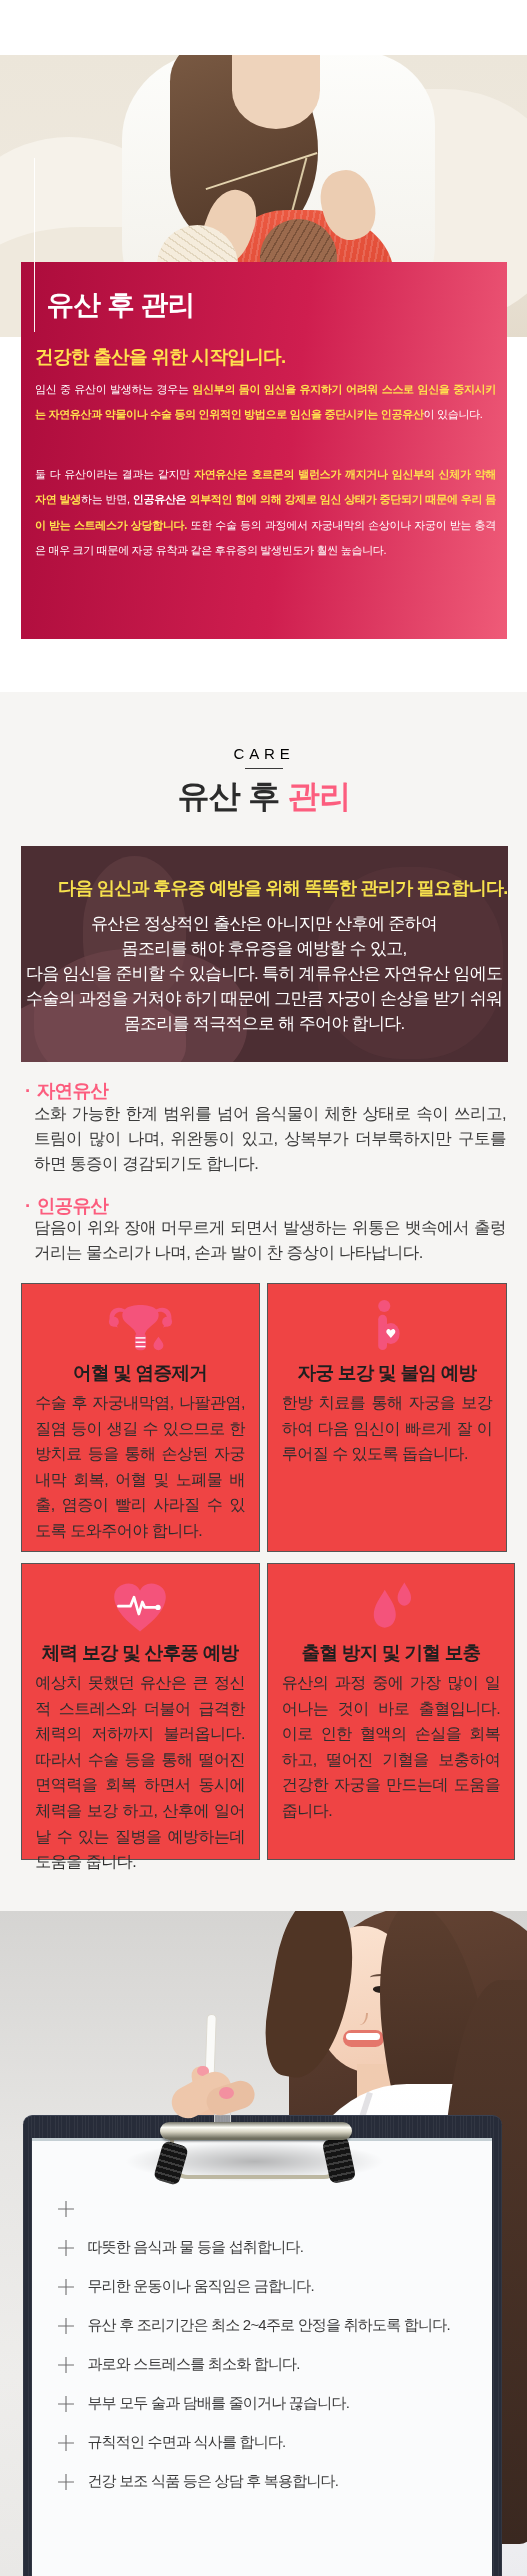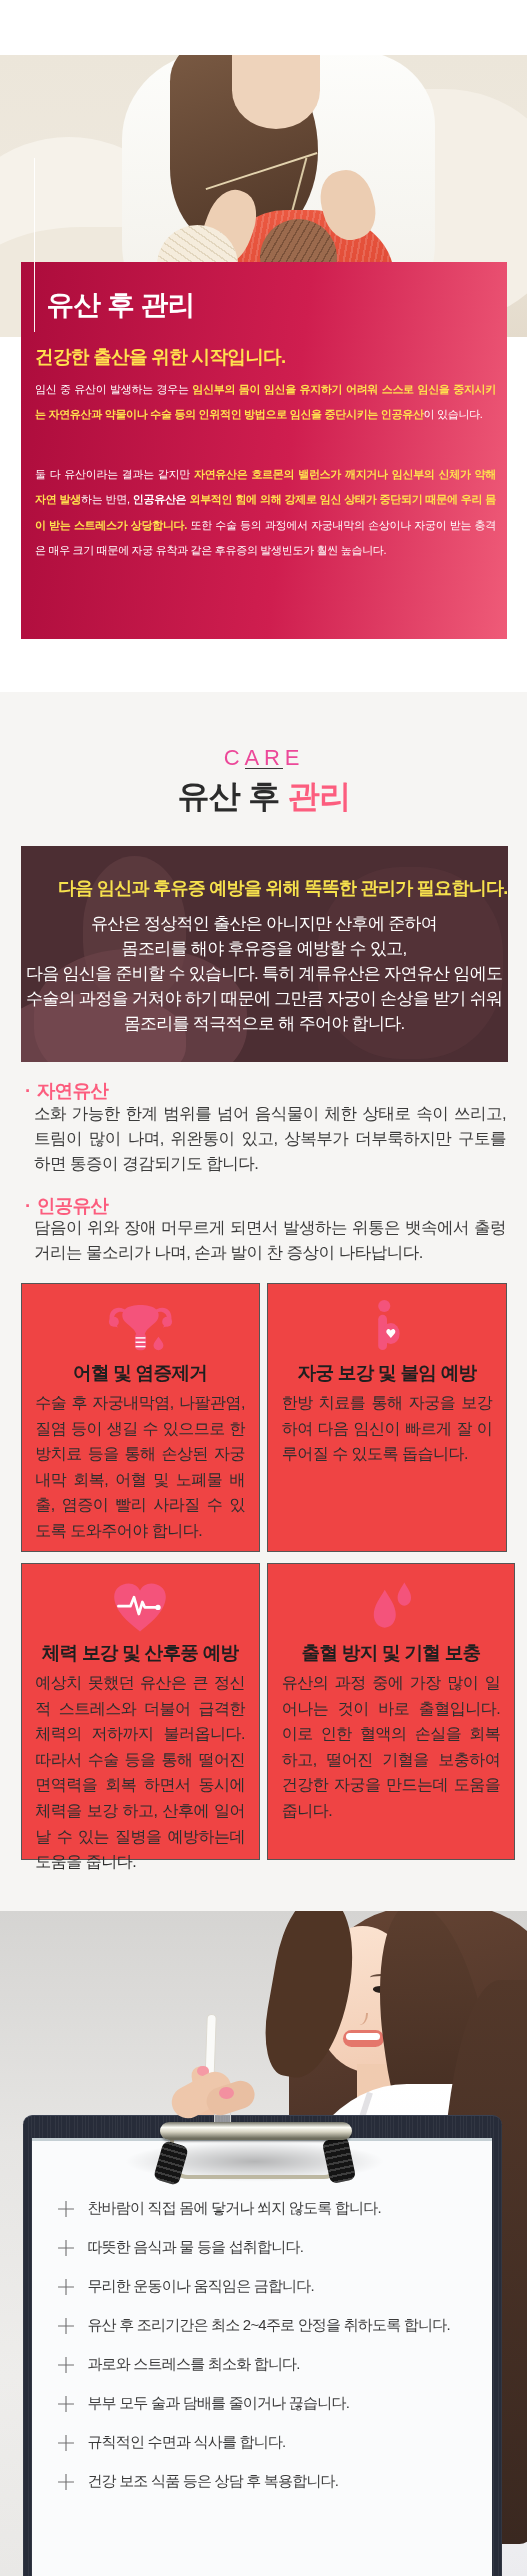--- a/index.html
+++ b/index.html
@@ -47,21 +47,21 @@
   .intro-lead{left:14.4px;top:82px;font-size:18.6px;font-weight:800;color:#ffe14e;letter-spacing:-0.7px;}
   .intro-p{left:14.4px;width:461px;font-size:11px;line-height:25.4px;color:#fff;
     text-align:justify;letter-spacing:-0.3px;}
   .intro-p1{top:115px;} .intro-p2{top:200px;}
   .seg-w{color:#ffffff;font-weight:400;}
   .seg-y{color:#ffe14e;font-weight:700;}
   .seg-wb{color:#ffffff;font-weight:800;}
 
   
   .gray-bg{left:0;top:692px;width:528px;height:1219px;background:#f6f5f3;}
-  .kicker{width:528px;text-align:center;font-size:22px;letter-spacing:4.8px;color:#ec4899;font-weight:400;}
+  .kicker{width:528px;text-align:center;font-size:15px;letter-spacing:4.8px;color:#000000;font-weight:400;}
   .kicker1{left:0;top:745px;}
   .kicker-line1{left:245px;top:768px;width:38px;height:1.4px;background:#3a3a3a;}
   .sec-title1{left:0;top:775px;width:528px;text-align:center;font-size:32px;font-weight:800;
     color:#2b2b2b;letter-spacing:-0.7px;}
   .accent{color:#fc5d7e;}
 
   
   .banner{left:20.6px;top:846px;width:487px;height:216px;background:#4c2e33;overflow:hidden;}
   .bfig{position:absolute;border-radius:45%;}
   .bfig1{left:62px;top:9.6px;width:103px;height:144px;background:#5d3b40;opacity:.85;border-radius:50% 50% 40% 40%;}
@@ -312,21 +312,20 @@
     <div class="abs grip grip-l"></div>
     <div class="abs grip grip-r"></div>
     <div class="abs clip-bar"></div>
 
     <div class="abs checklist">
 
         <div class="check-item">
           <svg class="plus" width="18" height="18" viewBox="0 0 26 26">
             <path d="M13 1.5 V24.5 M1.5 13 H24.5" stroke="#6f6f6f" stroke-width="1.6"></path>
           </svg>
-          <span class="check-text">찬바람이 직접 몸에 닿거나 쐬지 않도록 합니다.</span>
         </div>
 
         <div class="check-item">
           <svg class="plus" width="18" height="18" viewBox="0 0 26 26">
             <path d="M13 1.5 V24.5 M1.5 13 H24.5" stroke="#6f6f6f" stroke-width="1.6"></path>
           </svg>
           <span class="check-text">따뜻한 음식과 물 등을 섭취합니다.</span>
         </div>
 
         <div class="check-item">

